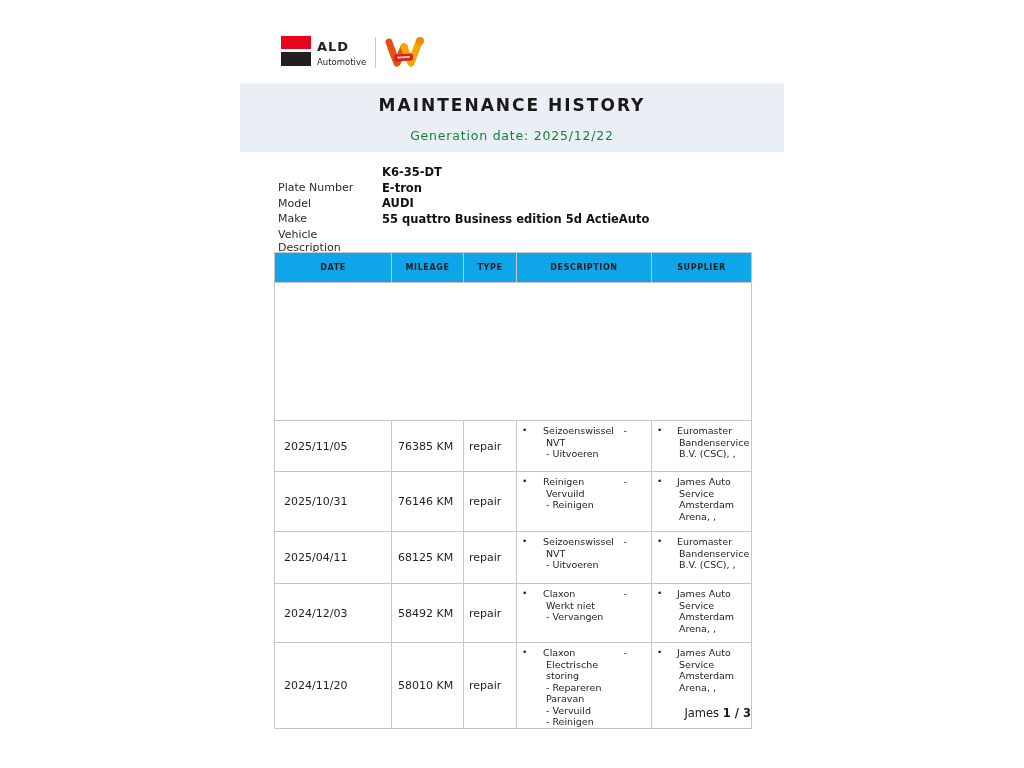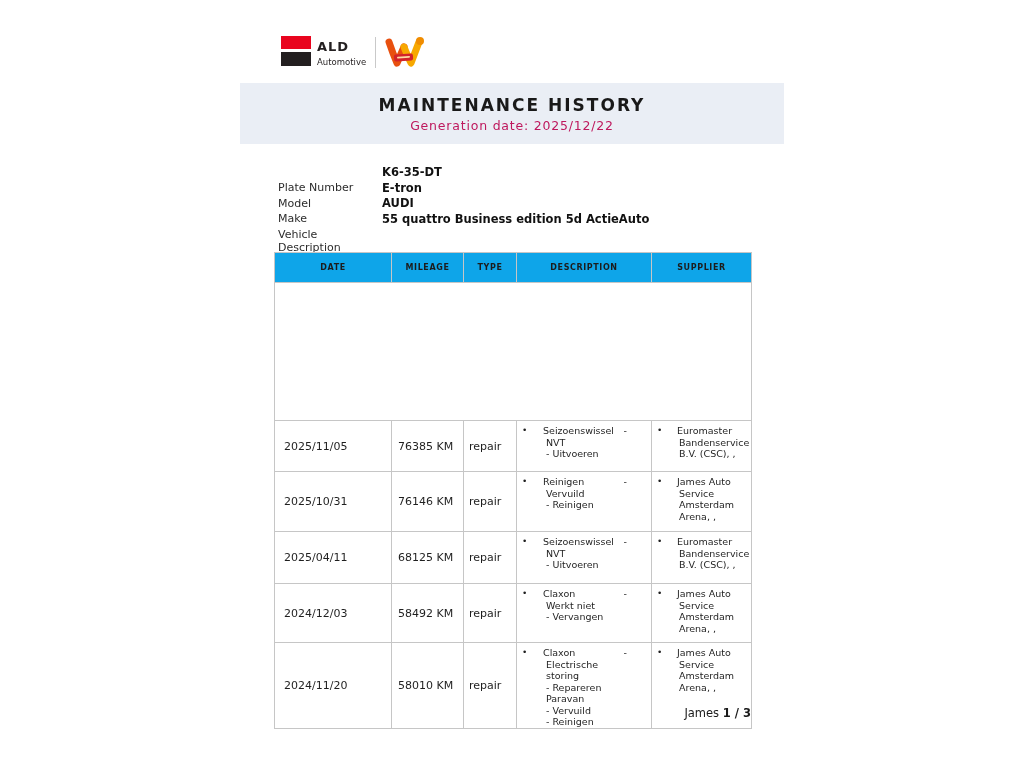--- a/index.html
+++ b/index.html
@@ -11,24 +11,24 @@
   .logo { position:absolute; left:281px; top:33px; display:flex; align-items:flex-start; }
   .ald-mark { width:30px; height:30px; margin-top:3px;
     background:linear-gradient(to bottom,#e9041e 0%,#e9041e 45%,#ffffff 45%,#ffffff 55%,#231f20 55%,#231f20 100%); }
   .ald-words { margin-left:6px; width:50px; }
   .ald-name { font-size:13px; font-weight:bold; letter-spacing:1px; color:#231f20; line-height:20px; margin-top:4px; }
   .ald-sub  { font-size:8.5px; color:#231f20; line-height:10px; }
   .logo-divider { width:1px; height:31px; background:#c9c9c9; margin:4px 8px 0 8px; }
   .wheels { margin-top:1px; }
 
   
-  .band { position:absolute; left:240px; top:83px; width:544px; height:61px;
+  .band { position:absolute; left:240px; top:83px; width:544px; height:69px;
     background:#eaeef5; text-align:center; }
   .band-title { margin-top:12px; font-size:17px; font-weight:bold; letter-spacing:2px; color:#191919; }
-  .band-subtitle { margin-top:3px; font-size:12.5px; letter-spacing:0.8px; color:#be185d; }
+  .band-subtitle { margin-top:13px; font-size:12.5px; letter-spacing:0.8px; color:#15803d; }
 
   
   .details { position:absolute; left:278px; top:165px; }
   .detail-row { display:flex; height:15.5px; align-items:flex-start; }
   .detail-label { width:104px; font-size:11px; color:#2c2c2c;margin-top:16px; }
   .detail-value { font-size:11.5px; font-weight:bold; color:#111; white-space:nowrap; }
 
   
   table.maintable { position:absolute; left:274px; top:252px; width:477px;
     border-collapse:collapse; table-layout:fixed; }

